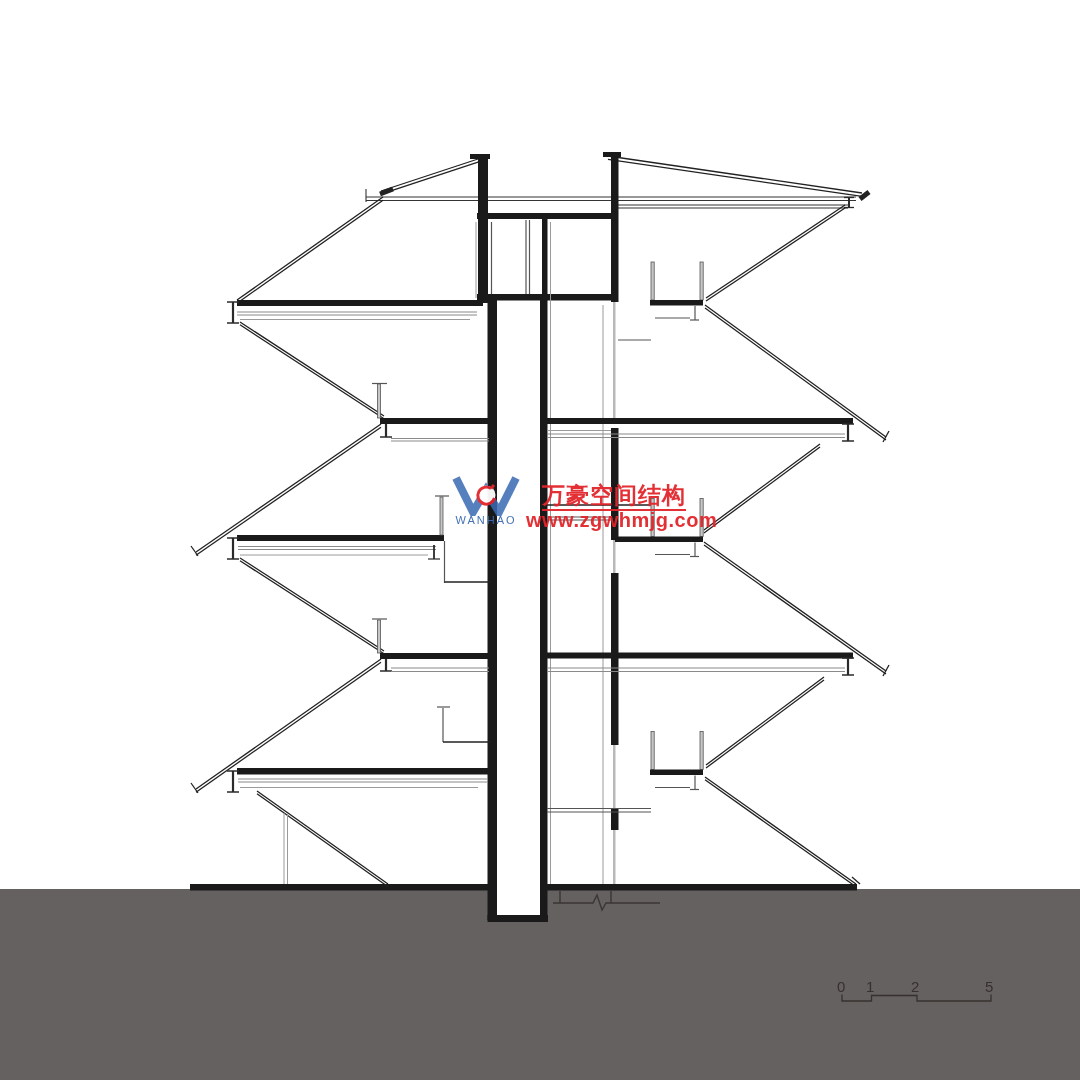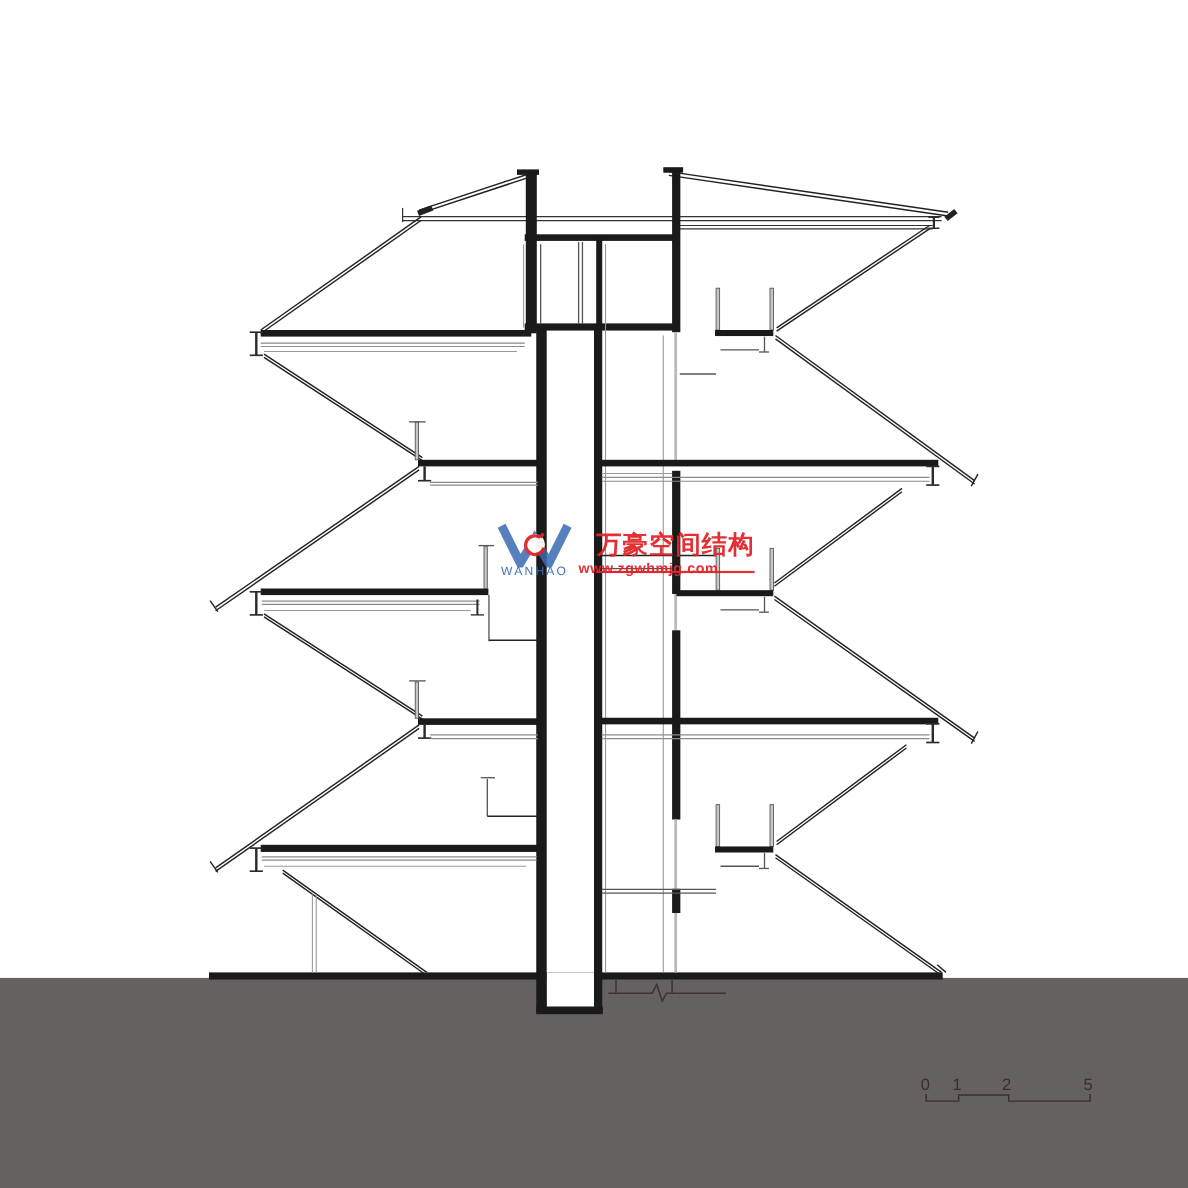--- a/index.html
+++ b/index.html
@@ -31,25 +31,25 @@
 
   .wm{position:absolute;opacity:0.95;}
   #wm-logo{left:451px;top:474px;width:70px;height:42px;}
   #wm-logotext{
     left:451px;top:514px;width:70px;text-align:center;
     color:var(--watermark-blue);font-size:11px;font-weight:normal;letter-spacing:2px;
   }
   #wm-cn{
     left:542px;top:483px;color:var(--watermark-red);
     font-size:23px;font-weight:bold;letter-spacing:1px;
-    border-bottom:2px solid var(--watermark-red);padding-bottom:12px;line-height:1.05;
+    border-bottom:2px solid var(--watermark-red);padding-bottom:2px;line-height:1.05;
   }
   #wm-url{
     left:526px;top:509px;color:var(--watermark-red);
-    font-size:13px;font-weight:bold;letter-spacing:0.5px;
+    font-size:20px;font-weight:bold;letter-spacing:0.5px;
   }
   .scale-num{
     position:absolute;color:var(--scale-text);font-size:15px;font-weight:normal;
   }
 </style>
 </head>
 <body>
 
 <div id="stage">
 <svg width="1080" height="1080" viewBox="0 0 1080 1080">

